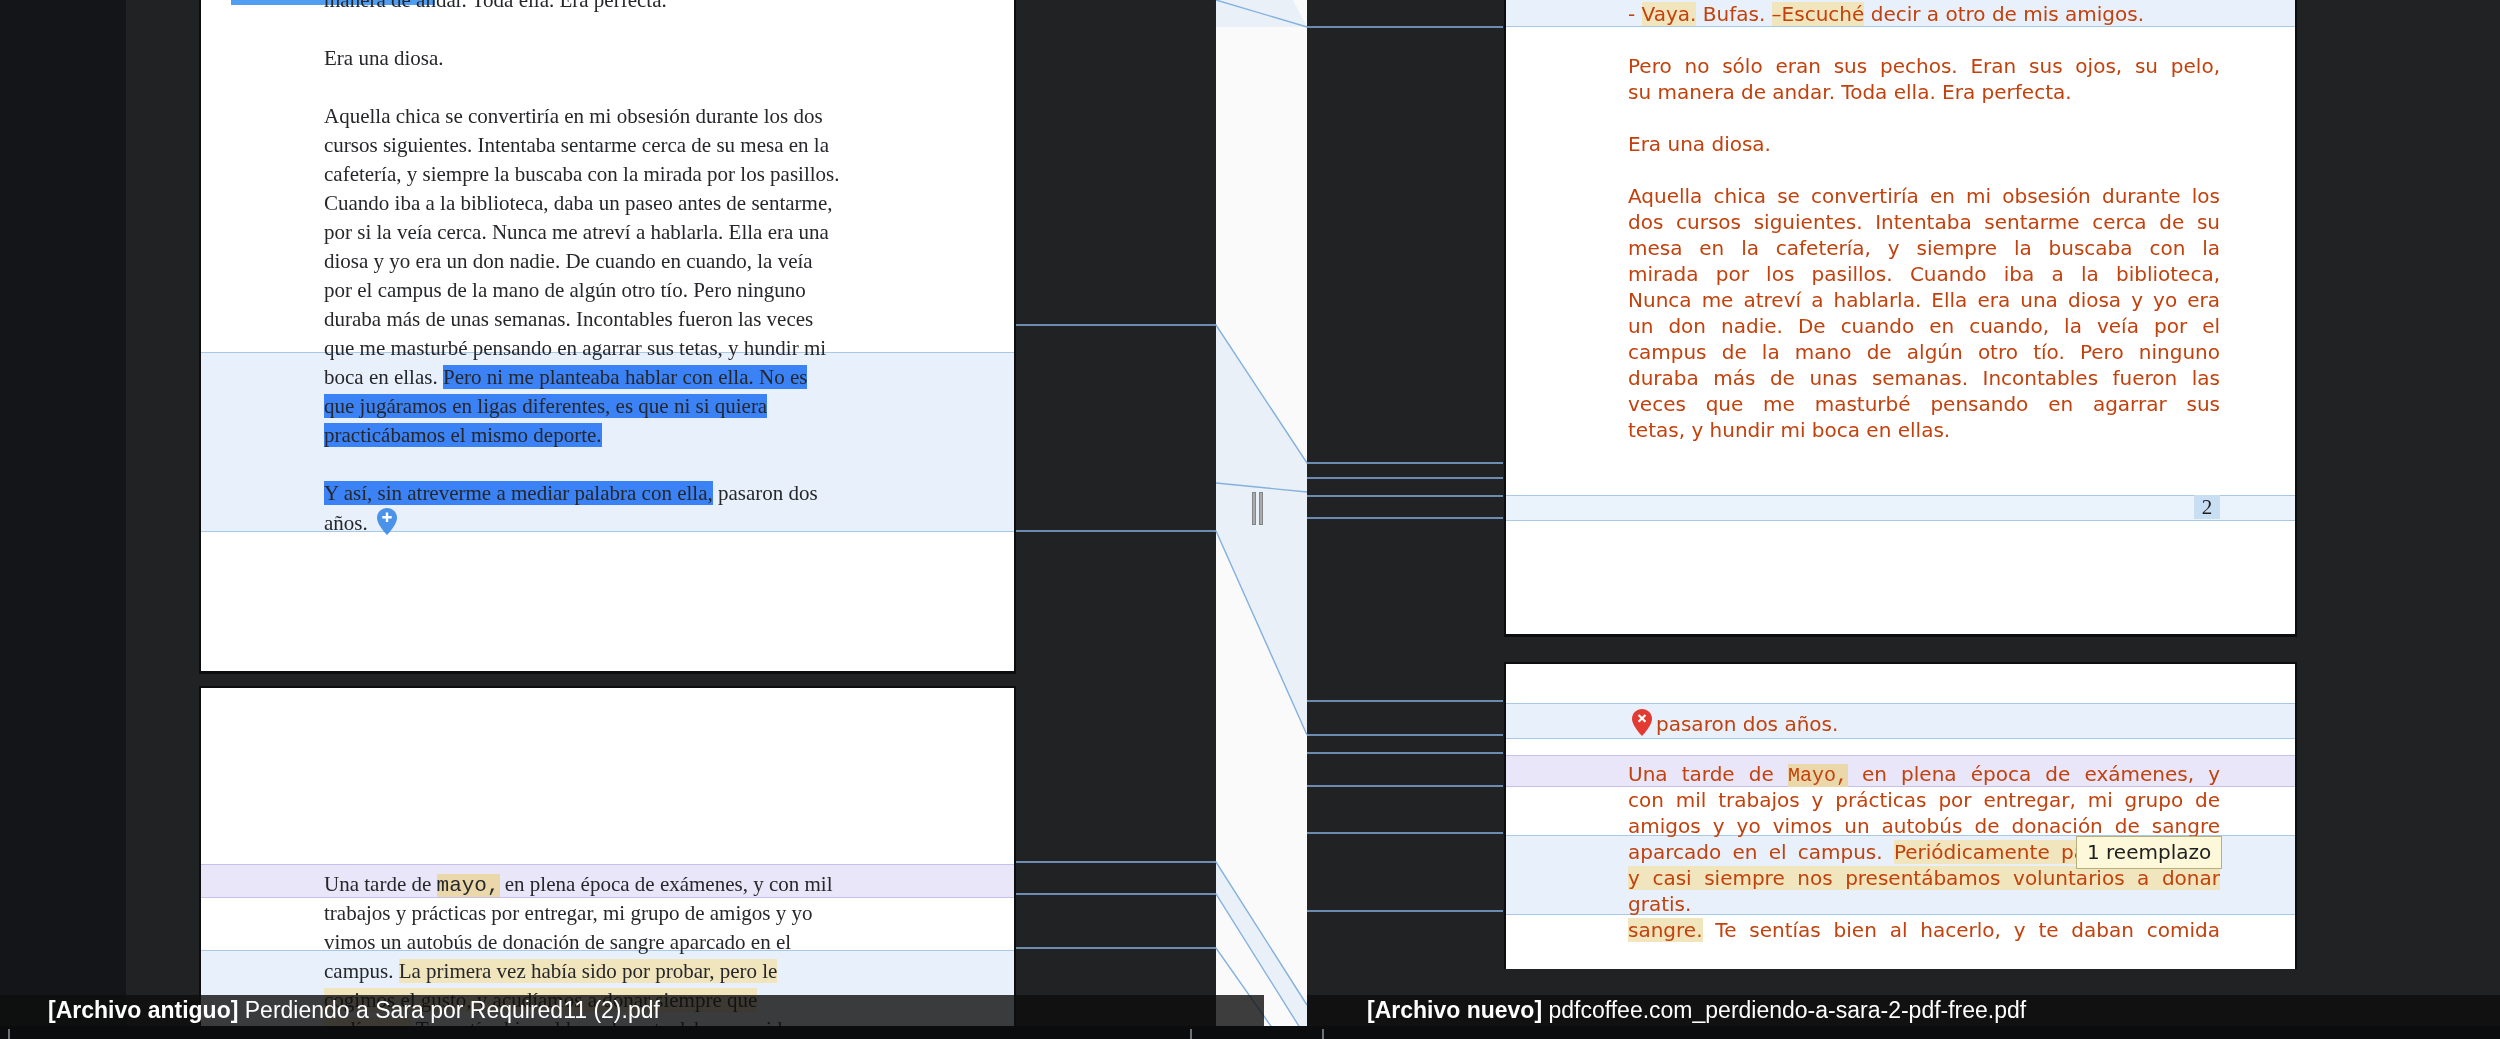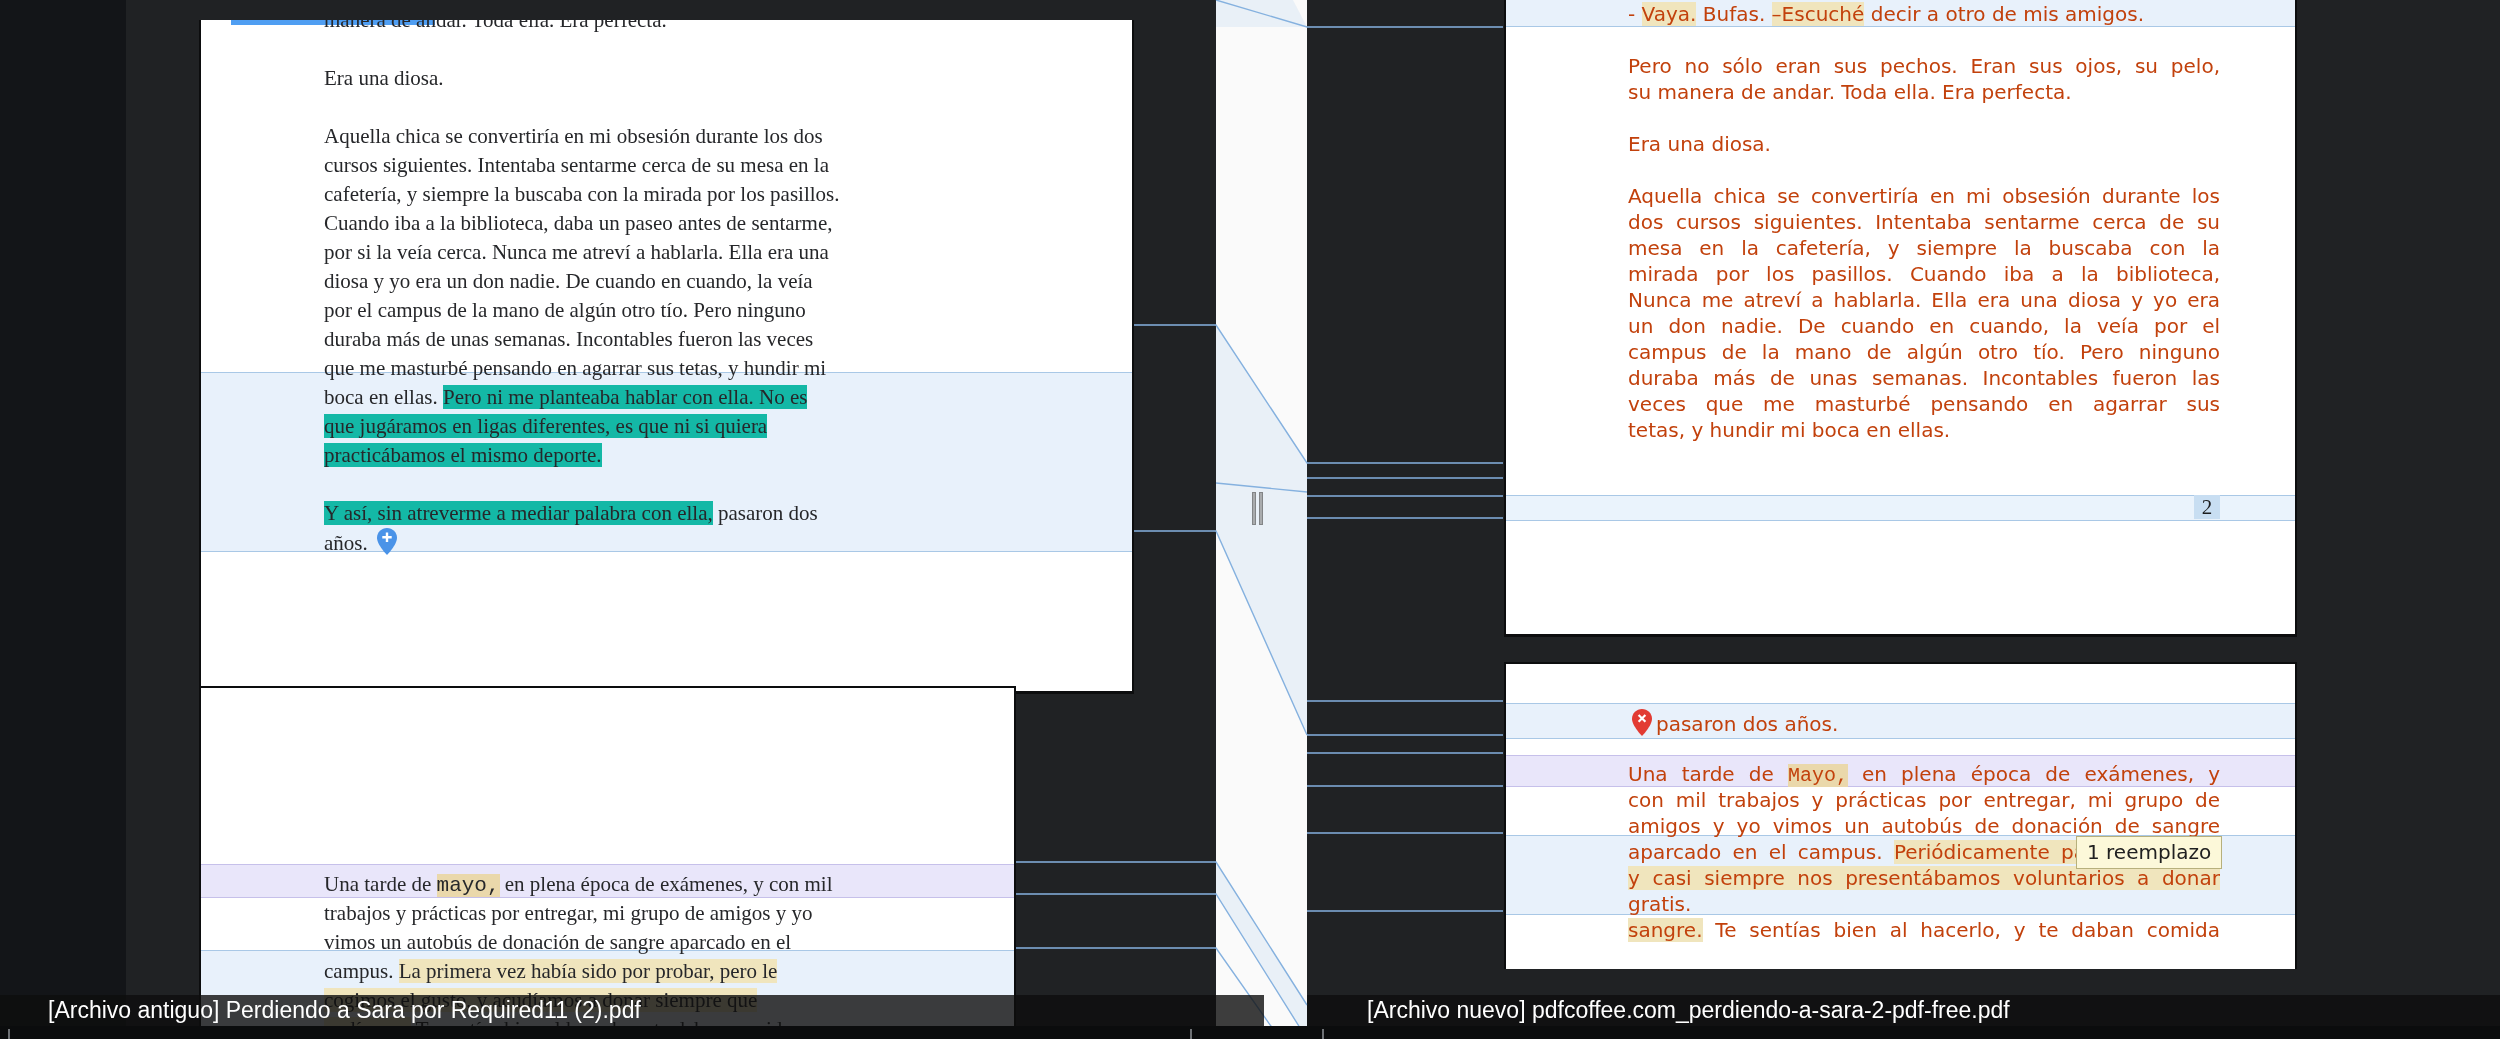--- a/index.html
+++ b/index.html
@@ -18,40 +18,40 @@
   .band.cut-bottom{border-bottom:none;}
   .band.lav{background:#e9e6fa;border-color:#c6c0ea;}
   .sliver{position:absolute;background:#4f9ef2;}
 
   .textcol{position:absolute;z-index:2;}
   .left-doc .textcol{font-family:"Liberation Serif",serif;font-size:21px;color:#26272a;}
   .left-doc .line{height:29px;line-height:29px;white-space:nowrap;}
   .right-doc .textcol{font-family:"DejaVu Sans",sans-serif;font-size:20px;color:#c2410c;}
   .right-doc .line{height:26px;line-height:26px;white-space:normal;}
   .right-doc .line.j{text-align:justify;text-align-last:justify;}
-  .hl-pink{background:#14b8a6;}
+  .hl-pink{background:#3b82f6;}
   .hl-yellow{background:#f0e5bd;}
   .hl-tan{background:#ead8ab;font-family:Liberation Mono, monospace;}
   .pin{display:inline-block;vertical-align:-5px;margin:0 4px;}
 
   .pagenum-band{position:absolute;left:0;right:0;background:#eaf3fc;
         border-top:1px solid #a9c8e6;border-bottom:1px solid #a9c8e6;}
   .pagenum{position:absolute;background:#c8def2;font-family:"Liberation Serif",serif;
         font-size:21px;color:#1c1d1f;text-align:center;}
 
   .splitter{position:absolute;z-index:4;display:flex;gap:3px;cursor:col-resize;}
   .splitter i{display:block;width:4px;height:33px;background:#a9abad;border:1px solid #838587;box-sizing:border-box;}
 
   .tooltip{position:absolute;z-index:6;background:#fcf8d9;border:1px solid #b7b07c;
         font-family:"DejaVu Sans",sans-serif;font-size:20px;color:#202020;
         padding:3px 10px 4px 10px;white-space:nowrap;}
 
   .label-bar{position:absolute;z-index:7;height:31px;background:rgba(14,14,14,0.80);
         color:#ffffff;font-size:23px;line-height:31px;white-space:nowrap;overflow:hidden;}
-  .label-bar b{font-weight:normal;text-align:center;}
+  .label-bar b{font-weight:bold;text-align:center;}
   .bottom-strip{position:absolute;left:0;top:1026px;width:2500px;height:13px;background:#0b0c0d;z-index:8;overflow:hidden;}
   .arc{position:absolute;width:16px;height:20px;border-left:2px solid #6e7175;border-bottom:2px solid #6e7175;
        border-bottom-left-radius:12px;top:3px;}
 </style>
 </head>
 <body>
 
 <div id="stage">
   <div class="far-left"></div>
   <div class="gutter"></div>
@@ -75,21 +75,21 @@
       <path d="M1307,753 L1503,753"></path>
       <path d="M1307,786 L1503,786"></path>
       <path d="M1307,833 L1503,833"></path>
       <path d="M1307,911 L1503,911"></path>
       <path d="M1016,862 L1216,862 L1307,1005"></path>
       <path d="M1016,894 L1216,894 L1307,1039"></path>
       <path d="M1016,948 L1216,948 L1280,1039"></path>
     </g>
   </svg>
 
-  <div class="page left-doc bb" style="left:199px;top:0;width:935px;height:674px;margin-top:20px;">
+  <div class="page left-doc bb" style="left:199px;top:0;width:817px;height:674px;">
     <div class="band" style="top:352px;height:178px;"></div>
     <div class="sliver" style="left:30px;top:0;width:204px;height:5px;"></div>
     <div class="textcol" style="left:123px;top:-14px;width:585px;">
         <div class="line"><span>manera de andar. Toda ella. Era perfecta.</span></div>
         <div class="line"></div>
         <div class="line"><span>Era una diosa.</span></div>
         <div class="line"></div>
         <div class="line"><span>Aquella chica se convertiría en mi obsesión durante los dos</span></div>
         <div class="line"><span>cursos siguientes. Intentaba sentarme cerca de su mesa en la</span></div>
         <div class="line"><span>cafetería, y siempre la buscaba con la mirada por los pasillos.</span></div>

